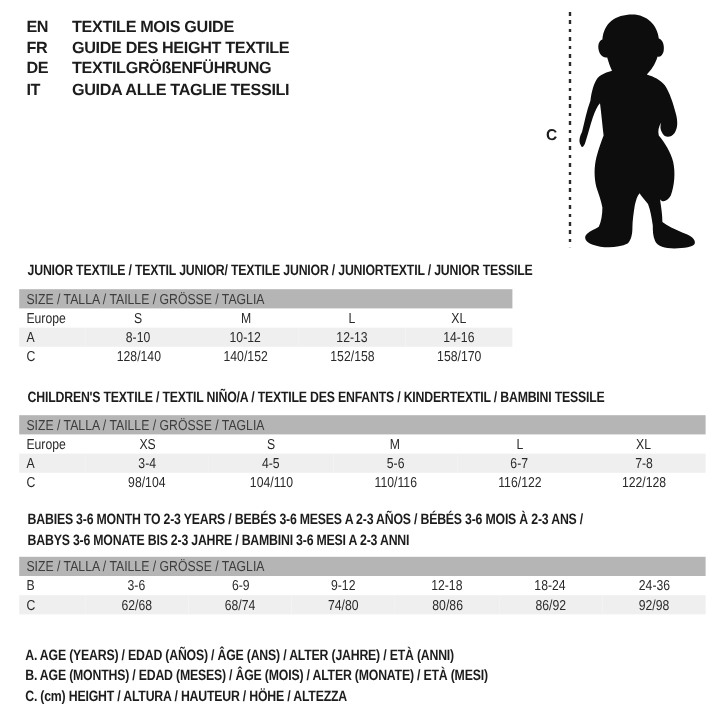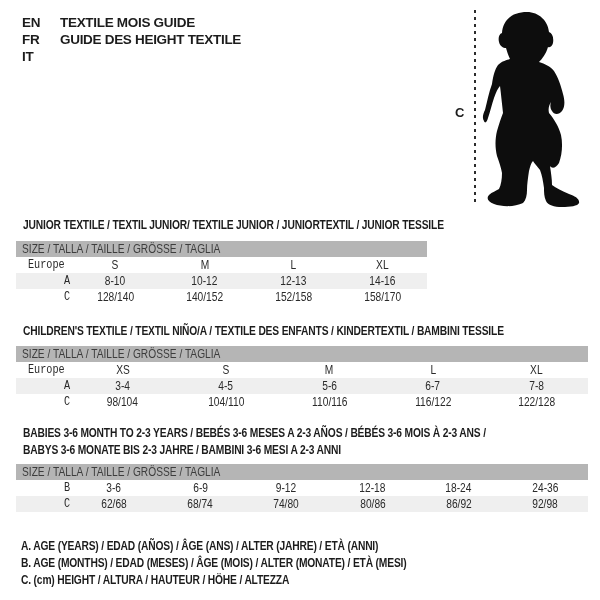--- a/index.html
+++ b/index.html
@@ -38,21 +38,21 @@
     font-size:12px; color:var(--row-text,#2a2a2a);
   }
   .size-table th {
     background:var(--bar,#b5b5b5); color:var(--bar-text,#3d3d3d);
     height:16px; font-weight:normal; text-align:left; padding:0 0 0 6px;
     line-height:16px; white-space:nowrap; overflow:visible;
   }
   .size-table td {
     height:16px; line-height:16px; padding:0; text-align:center; white-space:nowrap;
   }
-  .size-table td.rowlabel { text-align:right; padding-left:6px;font-family:Liberation Mono, monospace; }
+  .size-table td.rowlabel { text-align:left; padding-left:6px; }
   tr.shade td { background:var(--shade,#efefef);text-align:center; }
 
   .cx  { display:inline-block; transform:scaleX(0.85); transform-origin:0 50%; white-space:nowrap; }
   .cxc { display:inline-block; transform:scaleX(0.85); transform-origin:50% 50%; white-space:nowrap; }
 
   
   .legend-line {
     position:absolute; left:21px; font-size:12.5px; font-weight:bold;
     letter-spacing:-0.2px; white-space:nowrap;
     transform:scaleX(0.82); transform-origin:0 0;
@@ -66,21 +66,26 @@
   <div class="langs">
     <div class="lang-row">
       <span class="lang-code">EN</span>
       <span class="lang-label">TEXTILE MOIS GUIDE</span>
     </div>
     <div class="lang-row">
       <span class="lang-code">FR</span>
       <span class="lang-label">GUIDE DES HEIGHT TEXTILE</span>
     </div>
     <div class="lang-row">
+      <span class="lang-code">DE</span>
+      <span class="lang-label">TEXTILGRÖßENFÜHRUNG</span>
+    </div>
+    <div class="lang-row">
       <span class="lang-code">IT</span>
+      <span class="lang-label">GUIDA ALLE TAGLIE TESSILI</span>
     </div>
   </div>
 
   <div class="measure-line"></div>
   <div class="measure-label">C</div>
   <svg class="baby-svg" width="116" height="210" viewBox="0 0 116 210">
     <path fill="#0d0d0d" d="
       M45,10
       C57,10 66,19 67,30
       C70,31 72,35 71,41

